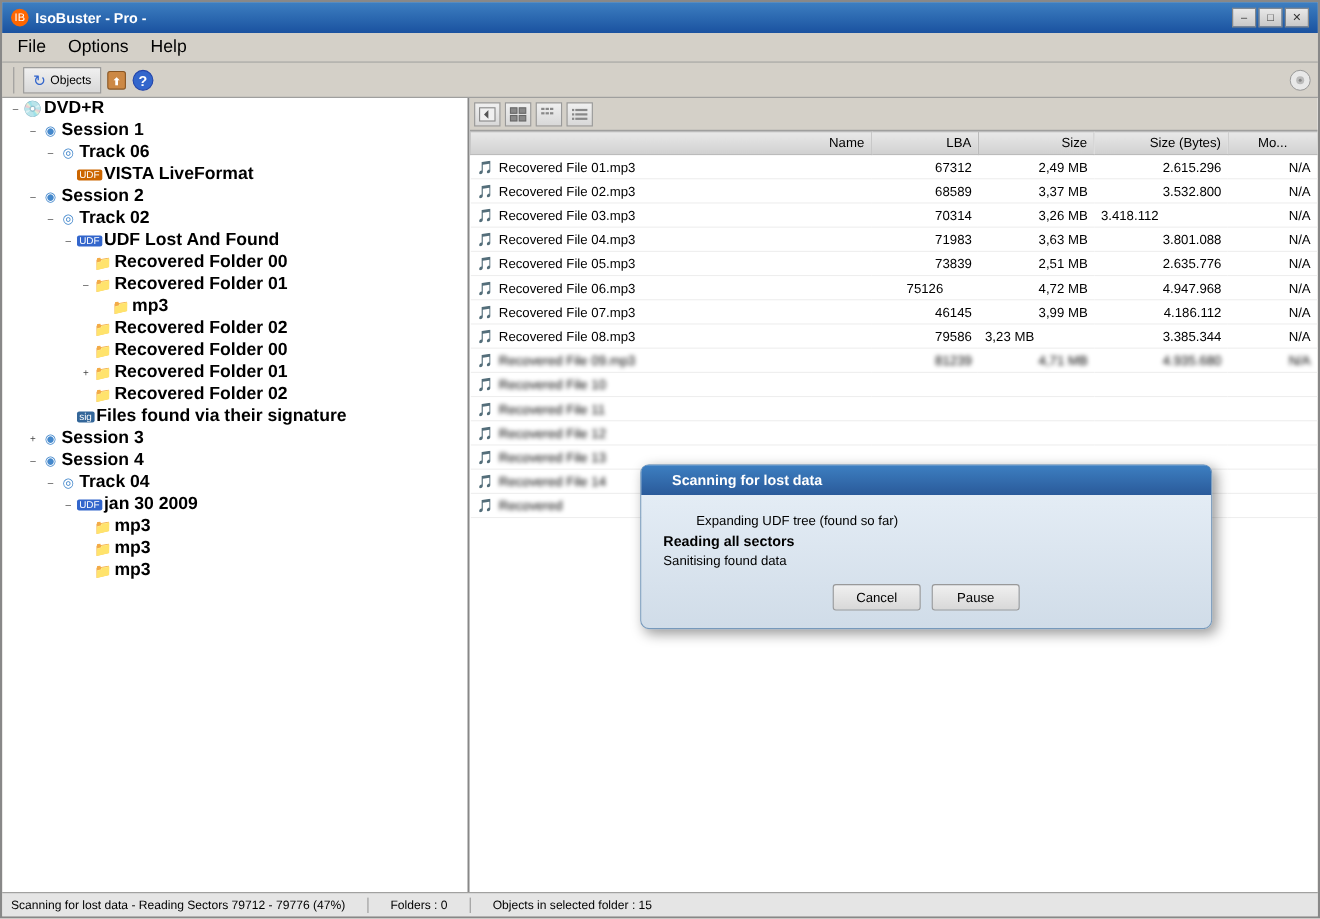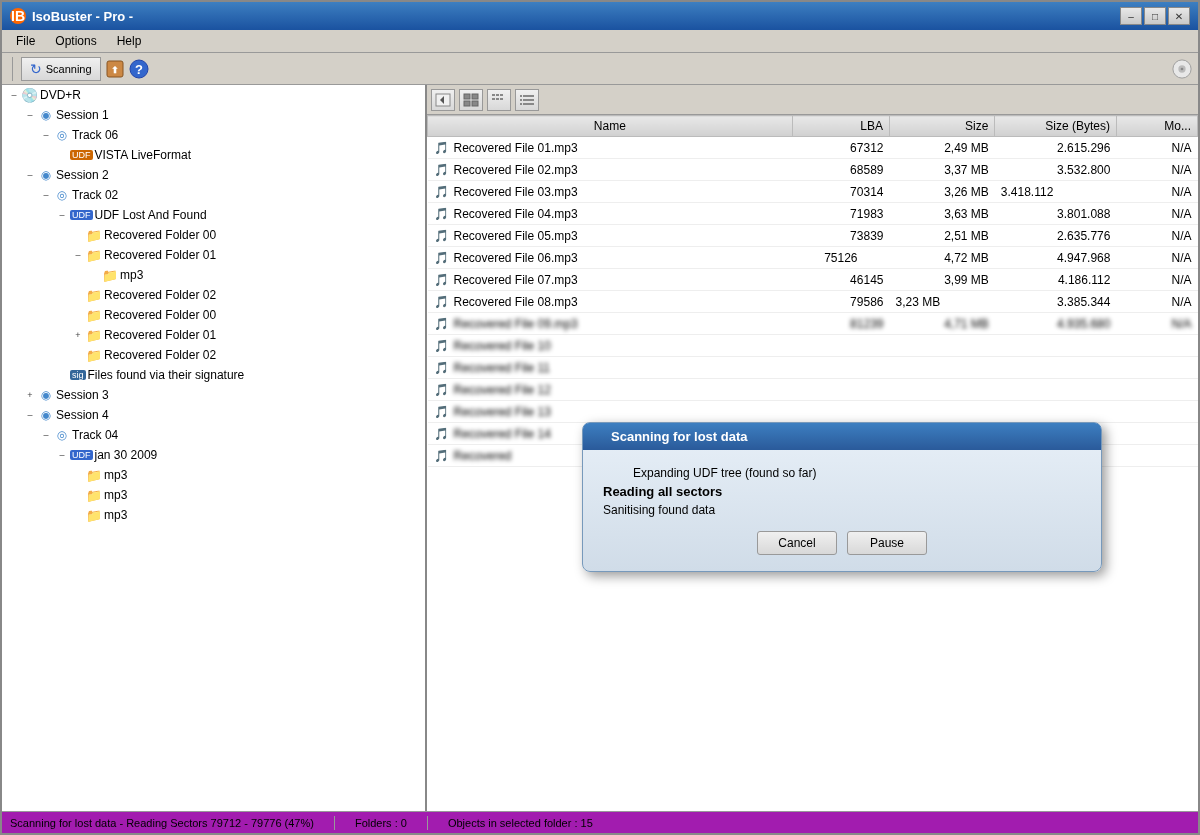--- a/index.html
+++ b/index.html
@@ -53,21 +53,21 @@
     .menu-bar {
       background: #d4d0c8;
       padding: 2px 4px;
       display: flex;
       gap: 0;
       border-bottom: 1px solid #999;
     }
     .menu-item {
       padding: 2px 10px;
       cursor: pointer;
-      font-size: 12px;
+      font-size: 16px;
     }
     .toolbar {
       background: #d4d0c8;
       padding: 3px 6px;
       display: flex;
       align-items: center;
       gap: 4px;
       border-bottom: 1px solid #999;
       height: 32px;
     }
@@ -120,21 +120,21 @@
     .tree-expand {
       width: 16px; height: 16px;
       display: inline-flex; align-items: center; justify-content: center;
       font-size: 9px; color: #444;
     }
     .tree-icon {
       width: 16px; height: 16px;
       display: inline-flex; align-items: center; justify-content: center;
       margin-right: 2px;
     }
-    .tree-label { font-size: 12px; }
+    .tree-label { font-size: 16px; font-weight: bold; }
     .disc-icon { font-size: 14px; }
     .folder-icon { color: #ffc050; font-size: 13px; }
     .cd-icon { color: #4488cc; font-size: 12px; }
     .udf-badge {
       background: #3366cc;
       color: white;
       font-size: 9px;
       padding: 0 2px;
       border-radius: 2px;
       margin-right: 2px;
@@ -185,21 +185,21 @@
       overflow-x: hidden;
     }
     table {
       width: 100%;
       border-collapse: collapse;
     }
     thead th {
       background: linear-gradient(to bottom, #e8e8e8, #d0d0d0);
       border: 1px solid #bbb;
       padding: 3px 6px;
-      text-align: center;
+      text-align: right;
       font-size: 12px;
       font-weight: normal;
       position: sticky;
       top: 0;
       cursor: pointer;
     }
     tbody tr {
       border-bottom: 1px solid #eee;
     }
     tbody td {
@@ -207,21 +207,21 @@
       font-size: 12px;
       height: 22px;
     }
     .file-icon {
       display: inline-flex; align-items: center; justify-content: center;
       width: 16px; height: 16px; margin-right: 4px;
       color: #cc6600; font-size: 12px;
     }
     .name-cell { display: flex; align-items: center; }
     .status-bar {
-      background: #a21caf;
+      background: #e5e5e5;
       border-top: 1px solid #999;
       padding: 2px 8px;
       display: flex;
       gap: 20px;
       font-size: 11px;
       height: 22px;
       align-items: center;
     }
     .status-sep { width: 1px; background: #999; height: 14px; }
     .modal {
@@ -288,42 +288,42 @@
     }
   </style>
 </head>
 <body>
 
 <div class="window" style="position:relative;">
 
   <div class="title-bar">
     <div class="title-bar-left">
       <div class="title-bar-icon">
-        <span style="font-size:14px;font-weight:bold;">IB</span>
+        <span style="font-size:10px;font-weight:normal;">IB</span>
       </div>
       <span class="title-bar-title">IsoBuster - Pro -</span>
     </div>
     <div class="title-bar-controls">
       <div class="tb-btn">–</div>
       <div class="tb-btn">□</div>
       <div class="tb-btn">✕</div>
     </div>
   </div>
 
   <div class="menu-bar">
     <div class="menu-item">File</div>
     <div class="menu-item">Options</div>
     <div class="menu-item">Help</div>
   </div>
 
   <div class="toolbar">
     <div class="toolbar-sep"></div>
     <div class="toolbar-btn">
       <span style="font-size:14px;color:#3366cc;">↻</span>
-      <span>Scanning</span>
+      <span>Objects</span>
     </div>
     <div class="toolbar-icon" style="cursor:pointer;">
       <svg width="20" height="20" viewBox="0 0 20 20">
         <rect x="2" y="2" width="16" height="16" rx="2" fill="#cc8844" stroke="#885522" stroke-width="1"></rect>
         <text x="10" y="14" text-anchor="middle" font-size="9" fill="white" font-weight="bold">⬆</text>
       </svg>
     </div>
     <div class="toolbar-icon" style="cursor:pointer;">
       <svg width="20" height="20" viewBox="0 0 20 20">
         <circle cx="10" cy="10" r="9" fill="#3366cc" stroke="#2244aa" stroke-width="1"></circle>
@@ -537,21 +537,21 @@
       </div>
 
       <div class="file-table">
         <table>
           <thead>
             <tr>
               <th style="width:45%;">Name</th>
               <th style="width:12%;text-align:right;">LBA</th>
               <th style="width:13%;text-align:right;">Size</th>
               <th style="width:15%;text-align:right;">Size (Bytes)</th>
-              <th style="width:10%;text-align:right;">Mo...</th>
+              <th style="width:10%;text-align:center;">Mo...</th>
             </tr>
           </thead>
           <tbody id="file-tbody">
           <tr>
                 <td>
                   <div class="name-cell">
                     <span class="file-icon">🎵</span>
                     <span>Recovered File 01.mp3</span>
                   </div>
                 </td>

